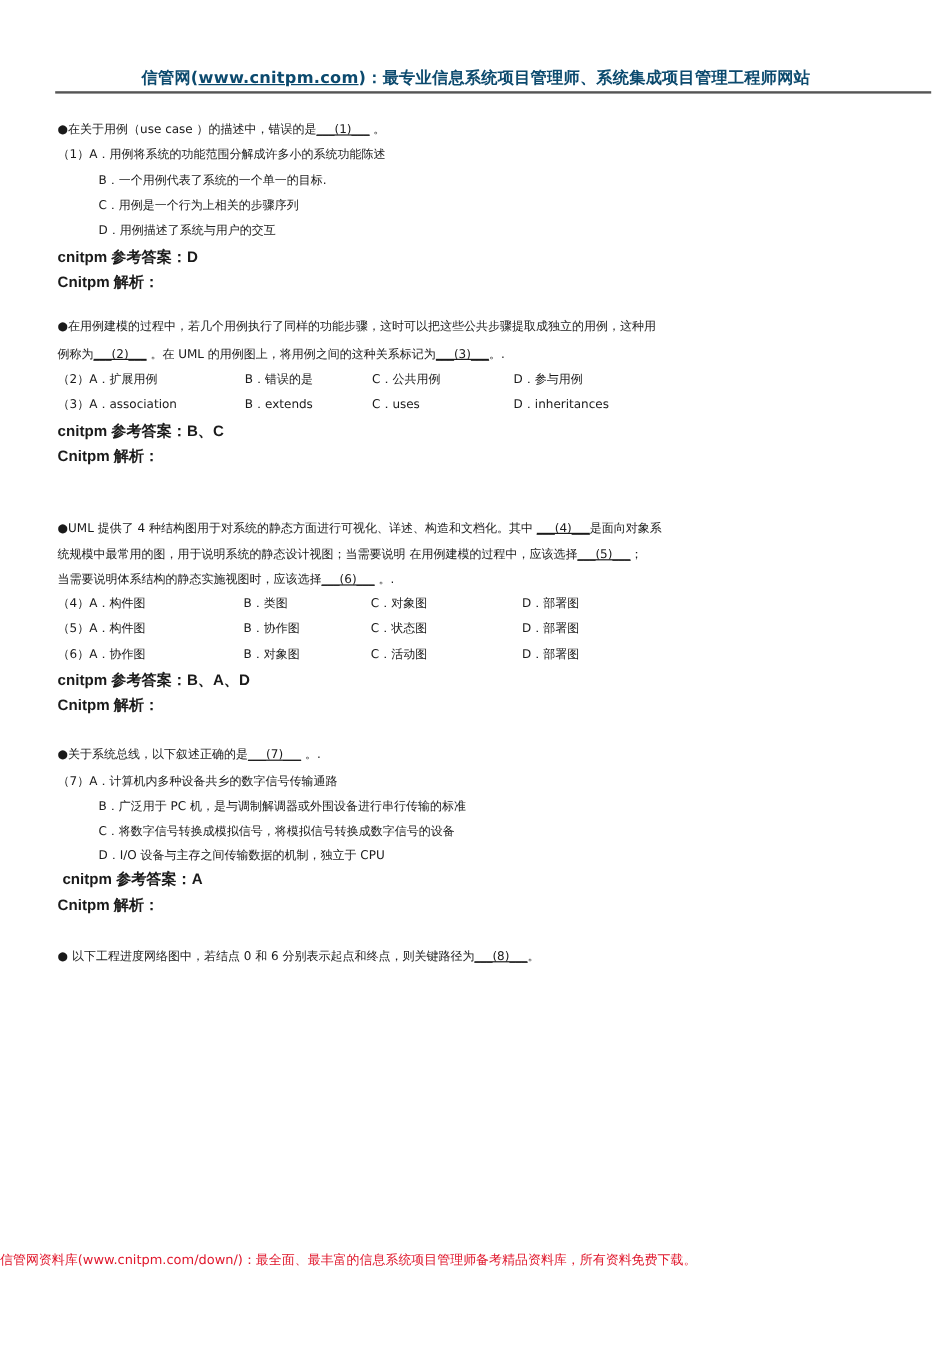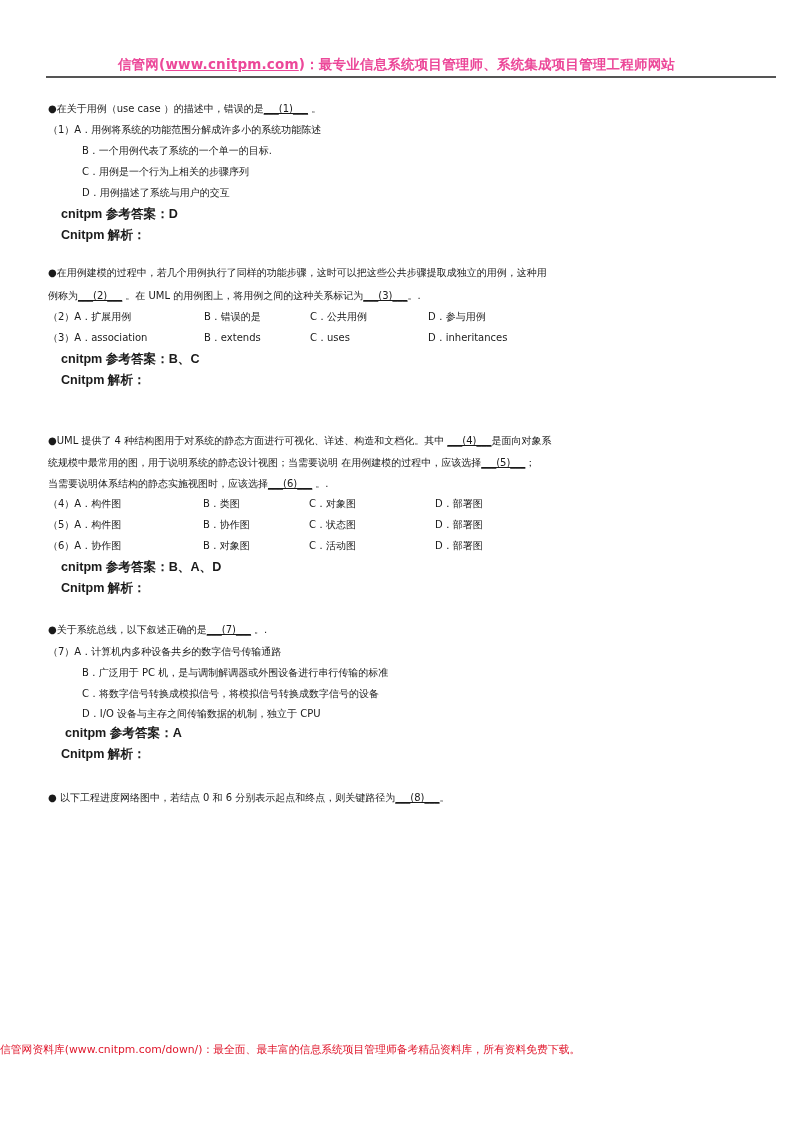--- a/index.html
+++ b/index.html
@@ -1,24 +1,24 @@
 <!DOCTYPE html>
 <html><head>
 <meta charset="utf-8">
 <style>
   html, body { margin:0; padding:0; background:#ffffff; }
   body { width:793px; height:1122px; position:relative; overflow:hidden;
          font-family: "DejaVu Sans", "Liberation Sans", sans-serif; color:#1a1a1a; }
   .header { position:absolute; left:0; width:793px; top:56px; text-align:center;
-            font-size:13.5px; font-weight:bold; color:#ec4899; letter-spacing:0.2px; }
+            font-size:13.5px; font-weight:bold; color:#0c4a6e; letter-spacing:0.2px; }
   .header .url { text-decoration:underline; }
   .rule { position:absolute; left:46px; width:730px; top:76px; height:2px; background:#555; }
   .line { position:absolute; left:48px; font-size:10px; line-height:16px; white-space:nowrap; }
   .ind { left:82px; }
-  .bold { font-weight:bold; font-family:"Liberation Sans", "DejaVu Sans", sans-serif; font-size:12.6px;margin-left:13px; }
+  .bold { font-weight:bold; font-family:"Liberation Sans", "DejaVu Sans", sans-serif; font-size:12.6px; }
   .blank { text-decoration:underline; }
   .opt { display:inline-block; }
   .footer { position:absolute; left:0; width:793px; top:1043px; text-align:left;
             font-size:10.8px; color:#e0162b; }
 </style>
 </head>
 <body>
 
 <div class="header">
   <span>信管网(</span><span class="url">www.cnitpm.com</span><span>)：最专业信息系统项目管理师、系统集成项目管理工程师网站</span>

